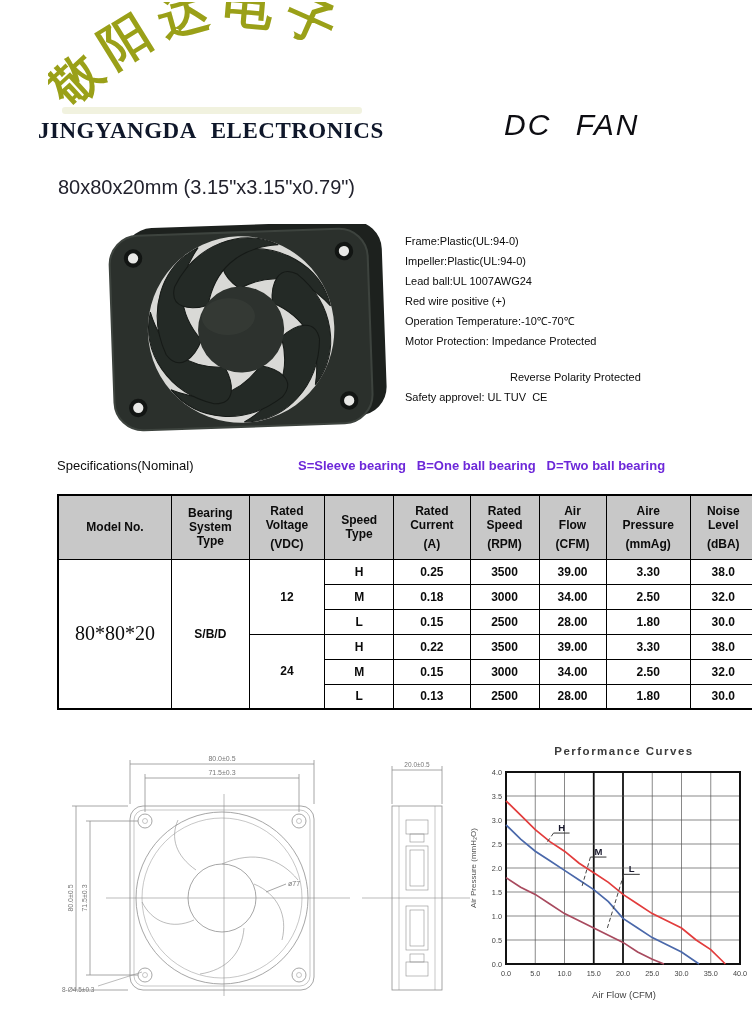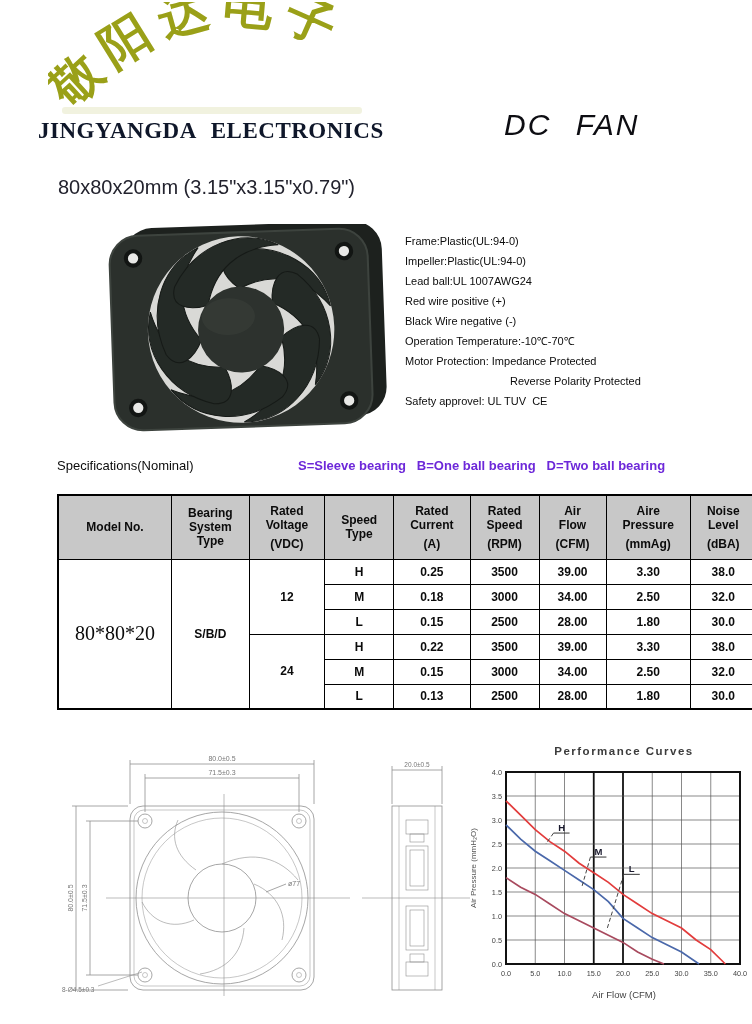--- a/index.html
+++ b/index.html
@@ -15,21 +15,21 @@
                 font-family:"Liberation Serif",serif;font-weight:bold;font-size:23px;
                 letter-spacing:.5px;word-spacing:9px;color:#0f172a;white-space:nowrap;}
   #dc-fan{position:absolute;left:504px;top:108px;font-size:30px;font-weight:normal;
           font-style:italic;letter-spacing:2px;word-spacing:14px;color:#0d0d12;}
   #size-line{position:absolute;left:58px;top:176px;font-size:20px;color:#23232e;}
 
   
   #fan-photo{position:absolute;left:85px;top:224px;width:312px;height:210px;}
   #features{position:absolute;left:405px;top:231px;font-size:11px;line-height:20px;color:#0c0c0c;}
   .feature{white-space:pre;}
-  .feature.indent{padding-left:105px;}
+  .feature.indent{padding-left:105px;margin-top:16px;}
 
   
   #spec-label{position:absolute;left:57px;top:458px;font-size:13px;color:#0c0c0c;}
   #bearing-legend{position:absolute;left:298px;top:458px;font-size:13px;color:#6d28d9;white-space:pre;font-weight:bold;}
 
   
   #spec-table{position:absolute;left:57px;top:494px;border-collapse:collapse;
               font-size:12px;font-weight:bold;color:#0b0b0b;}
   #spec-table th,#spec-table td{border:1px solid #000;text-align:center;vertical-align:middle;padding:0 16px;}
   #spec-table{border:2px solid #000;}
@@ -88,21 +88,20 @@
           <circle cx="253" cy="176" r="7"></circle>
       </g>
     </g>
   </svg>
 
   <div id="features">
       <div class="feature">Frame:Plastic(UL:94-0)</div>
       <div class="feature">Impeller:Plastic(UL:94-0)</div>
       <div class="feature">Lead ball:UL 1007AWG24</div>
       <div class="feature">Red wire positive (+)</div>
-      <div class="feature">Black Wire negative (-)</div>
       <div class="feature">Operation Temperature:-10℃-70℃</div>
       <div class="feature">Motor Protection: Impedance Protected</div>
       <div class="feature indent">Reverse Polarity Protected</div>
       <div class="feature">Safety approvel: UL TUV  CE</div>
     </div>
 
   <div id="spec-label">Specifications(Nominal)</div>
   <div id="bearing-legend">S=Sleeve bearing   B=One ball bearing   D=Two ball bearing</div>
 
   <table id="spec-table">

